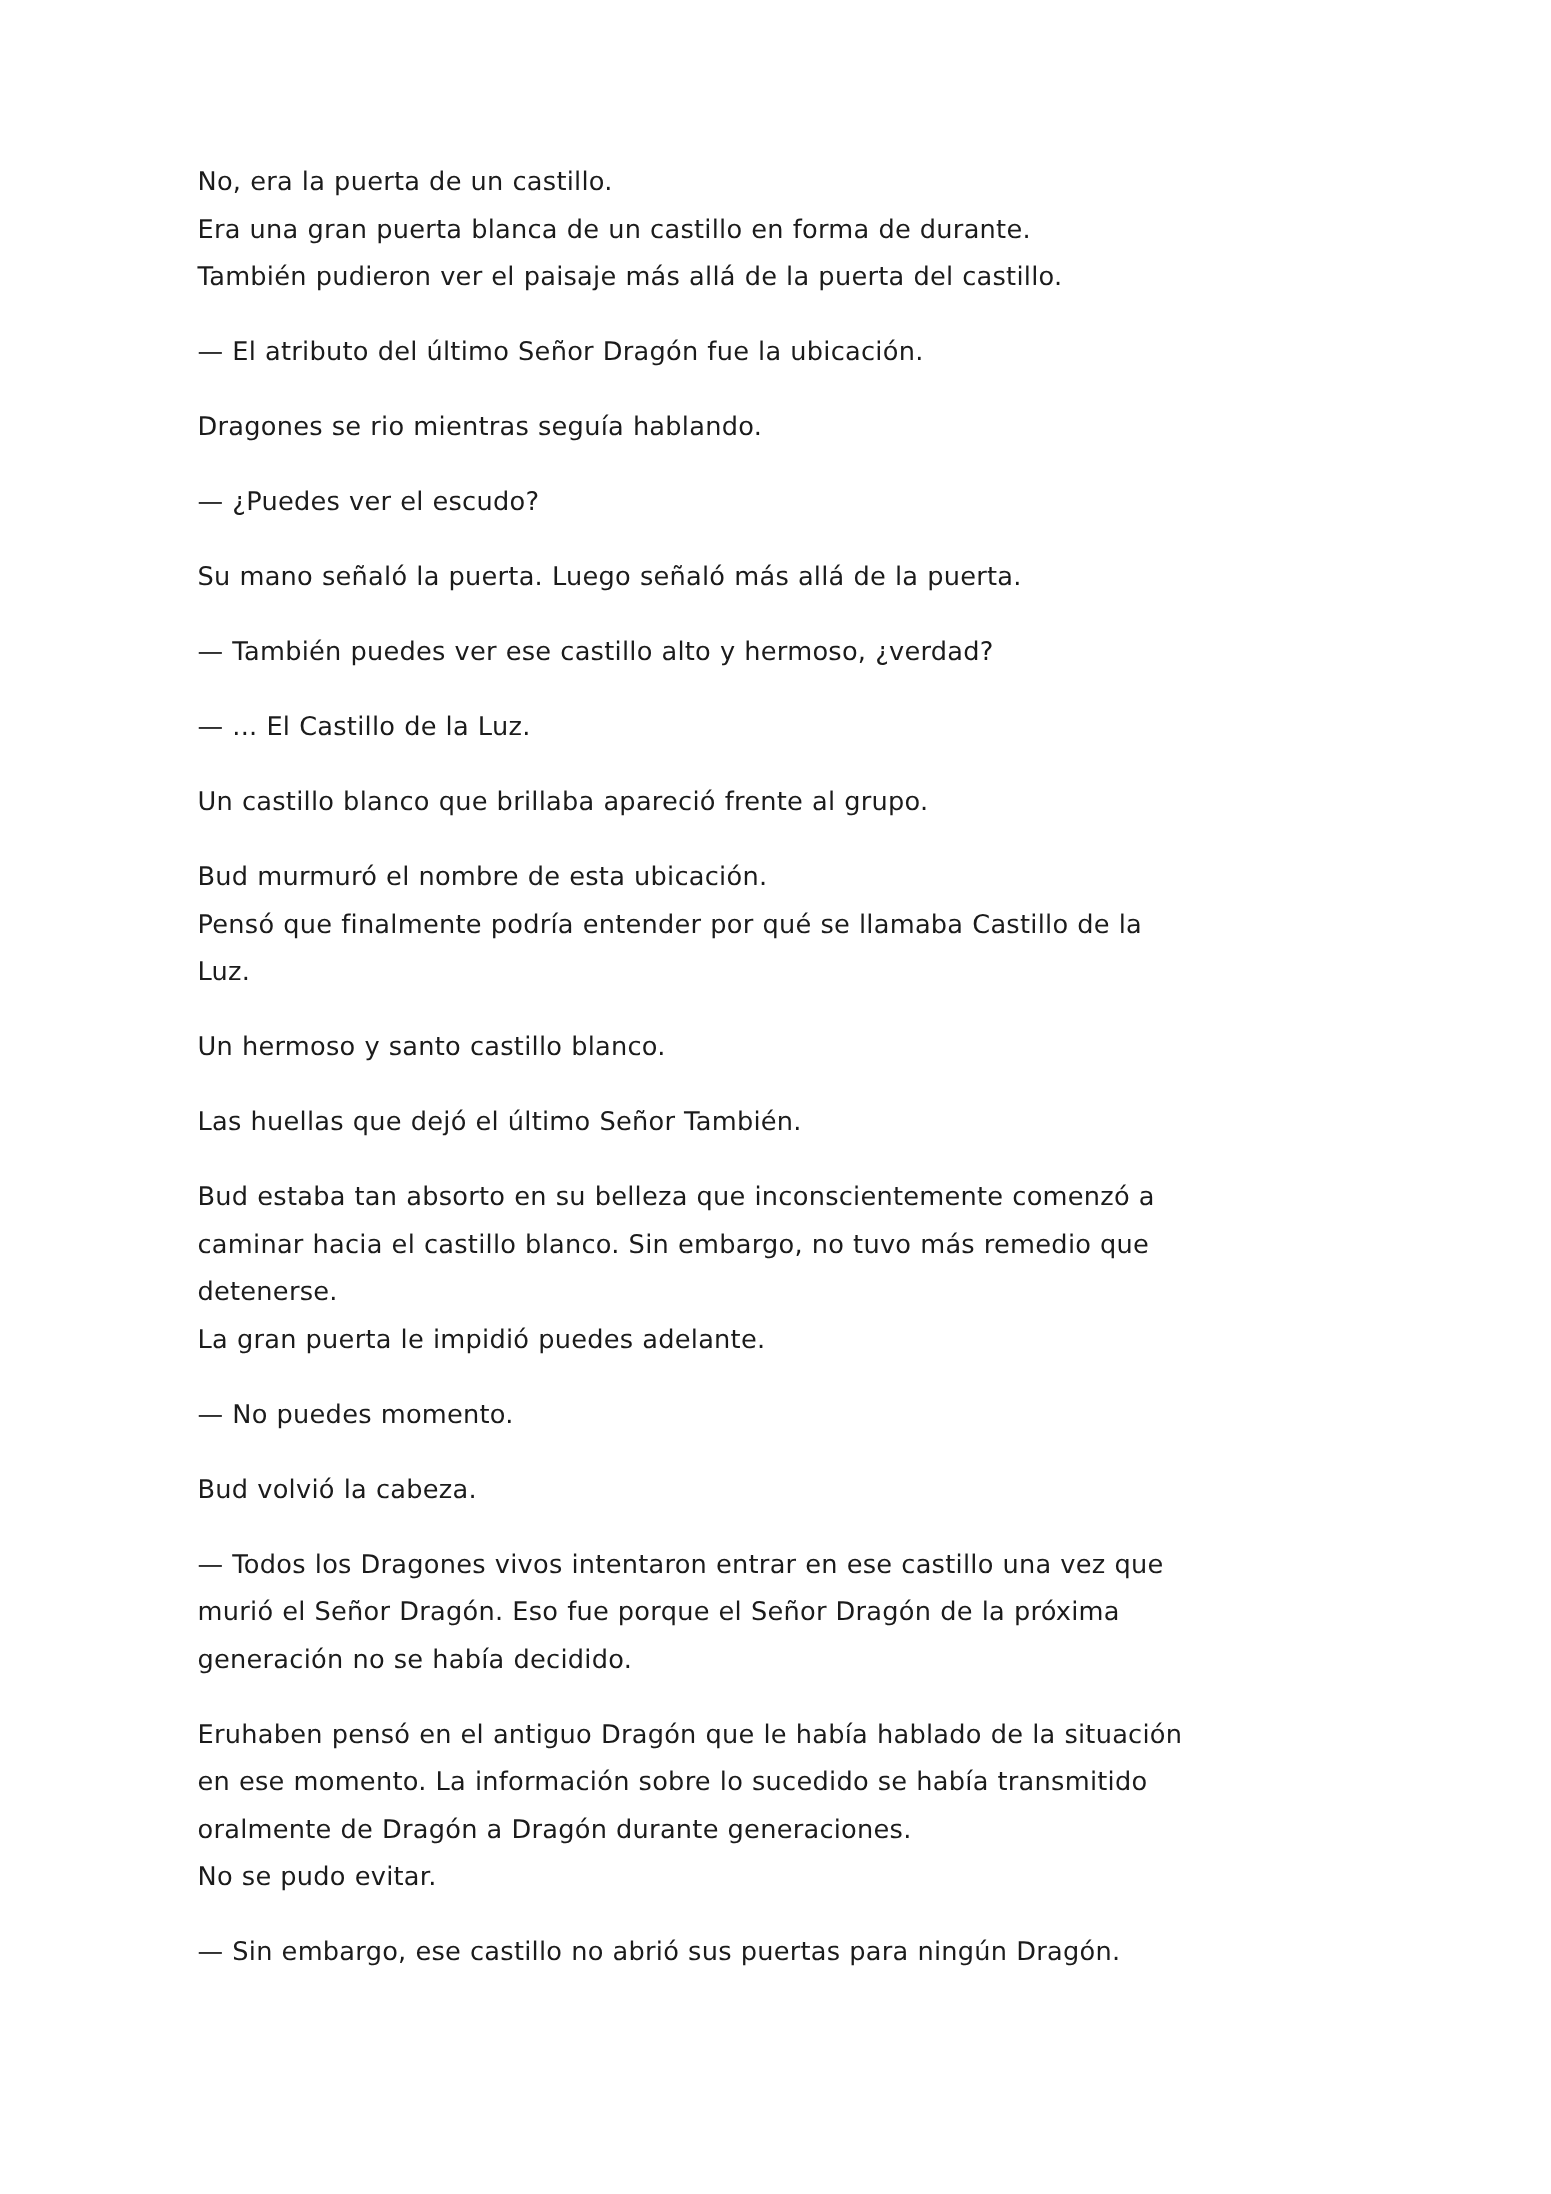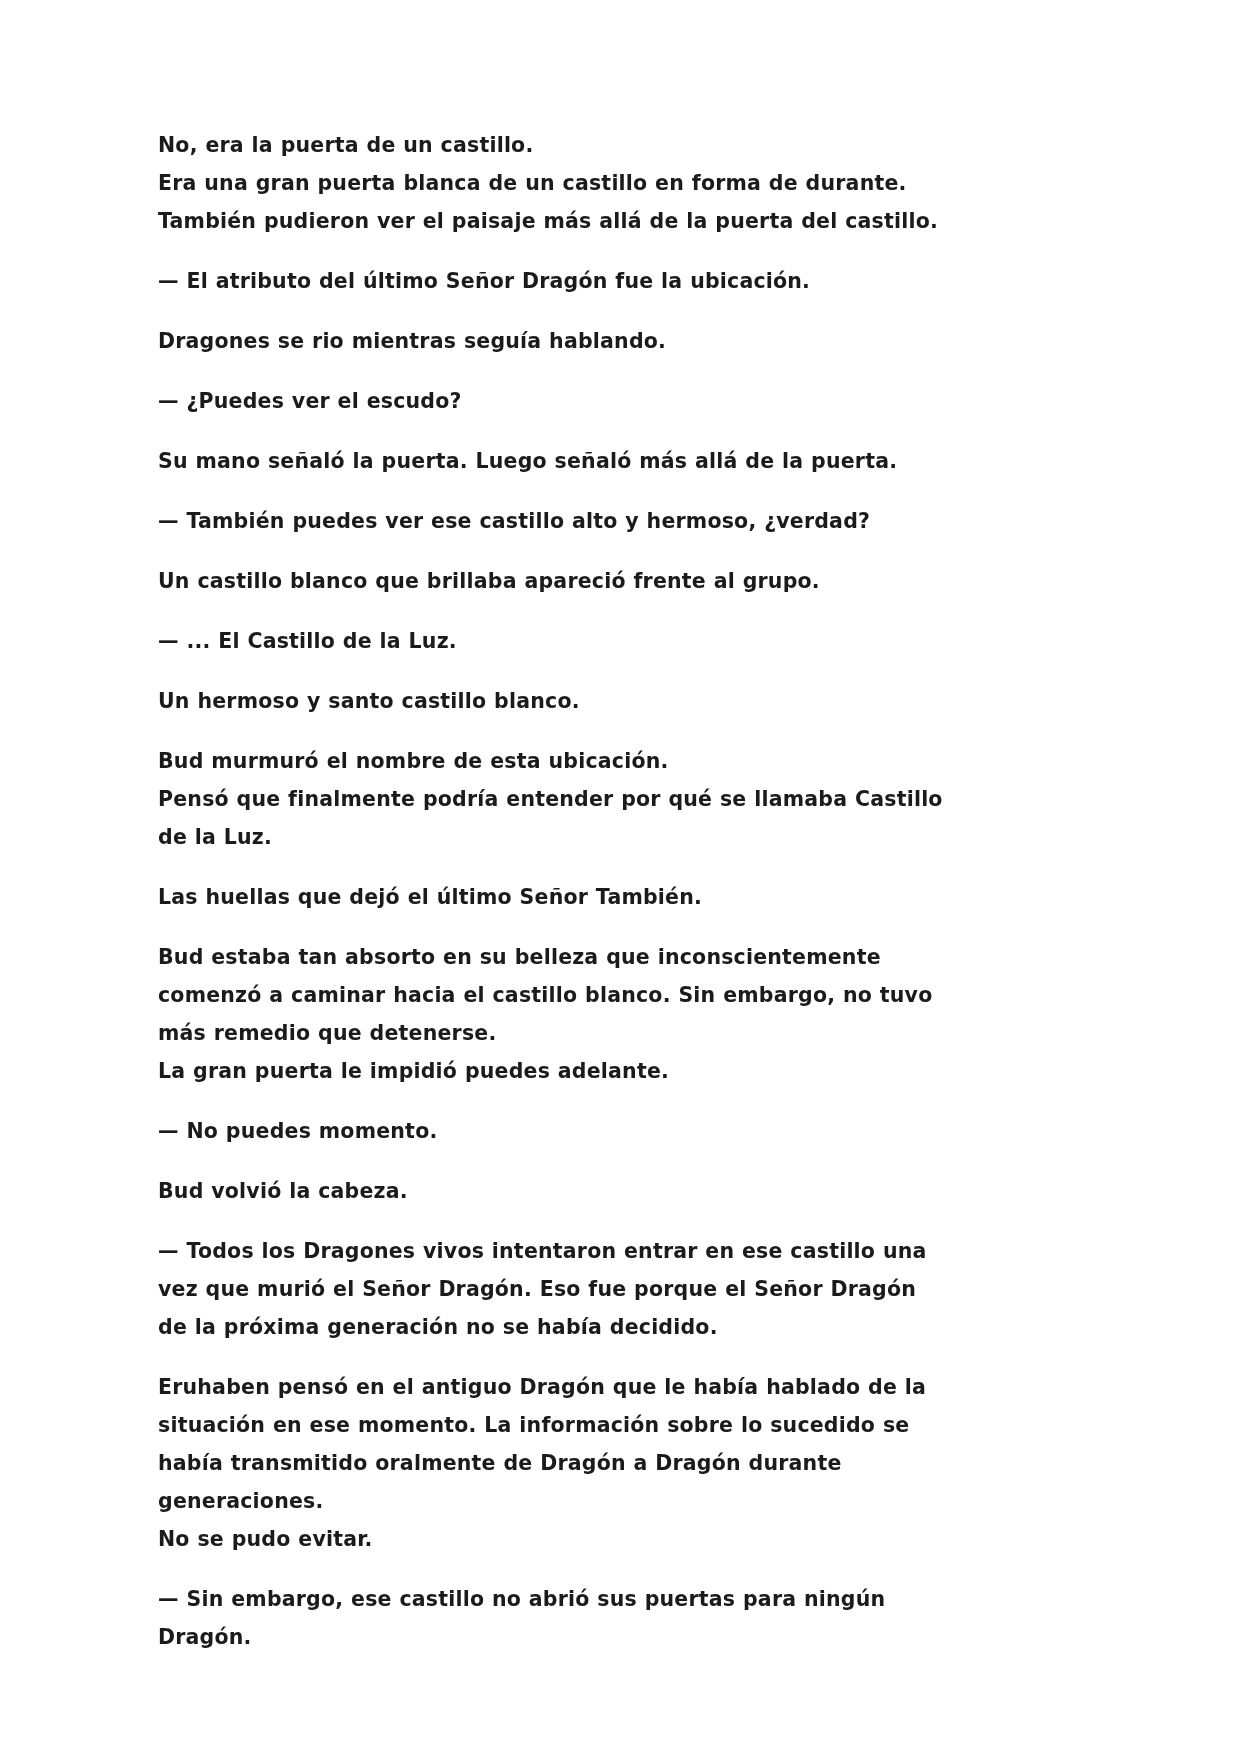--- a/index.html
+++ b/index.html
@@ -26,21 +26,21 @@
   .text-column {
     position: absolute;
     left: 158px;
     top: 126px;
     width: 790px;
   }
 
   .para {
     font-size: 20.5px;
     line-height: 38px;
-    font-weight: 700;
+    font-weight: 400;
     letter-spacing: 0.01em;
     color: #1b1b1b;
     margin: 0 0 22px 0;
     text-align: left;
     word-spacing: 0.02em;
   }
 
   
   .para .ln {
     display: block;
@@ -73,32 +73,32 @@
       </p>
       <p class="para dialogue">
         <span class="ln">— ¿Puedes ver el escudo?</span>
       </p>
       <p class="para">
         <span class="ln">Su mano señaló la puerta. Luego señaló más allá de la puerta.</span>
       </p>
       <p class="para dialogue">
         <span class="ln">— También puedes ver ese castillo alto y hermoso, ¿verdad?</span>
       </p>
-      <p class="para">
-        <span class="ln">Un castillo blanco que brillaba apareció frente al grupo.</span>
-      </p>
       <p class="para dialogue">
         <span class="ln">— ... El Castillo de la Luz.</span>
       </p>
       <p class="para">
-        <span class="ln">Un hermoso y santo castillo blanco.</span>
+        <span class="ln">Un castillo blanco que brillaba apareció frente al grupo.</span>
       </p>
       <p class="para">
         <span class="ln">Bud murmuró el nombre de esta ubicación.</span>
         <span class="ln">Pensó que finalmente podría entender por qué se llamaba Castillo de la Luz.</span>
+      </p>
+      <p class="para">
+        <span class="ln">Un hermoso y santo castillo blanco.</span>
       </p>
       <p class="para">
         <span class="ln">Las huellas que dejó el último Señor También.</span>
       </p>
       <p class="para">
         <span class="ln">Bud estaba tan absorto en su belleza que inconscientemente comenzó a caminar hacia el castillo blanco. Sin embargo, no tuvo más remedio que detenerse.</span>
         <span class="ln">La gran puerta le impidió puedes adelante.</span>
       </p>
       <p class="para dialogue">
         <span class="ln">— No puedes momento.</span>

